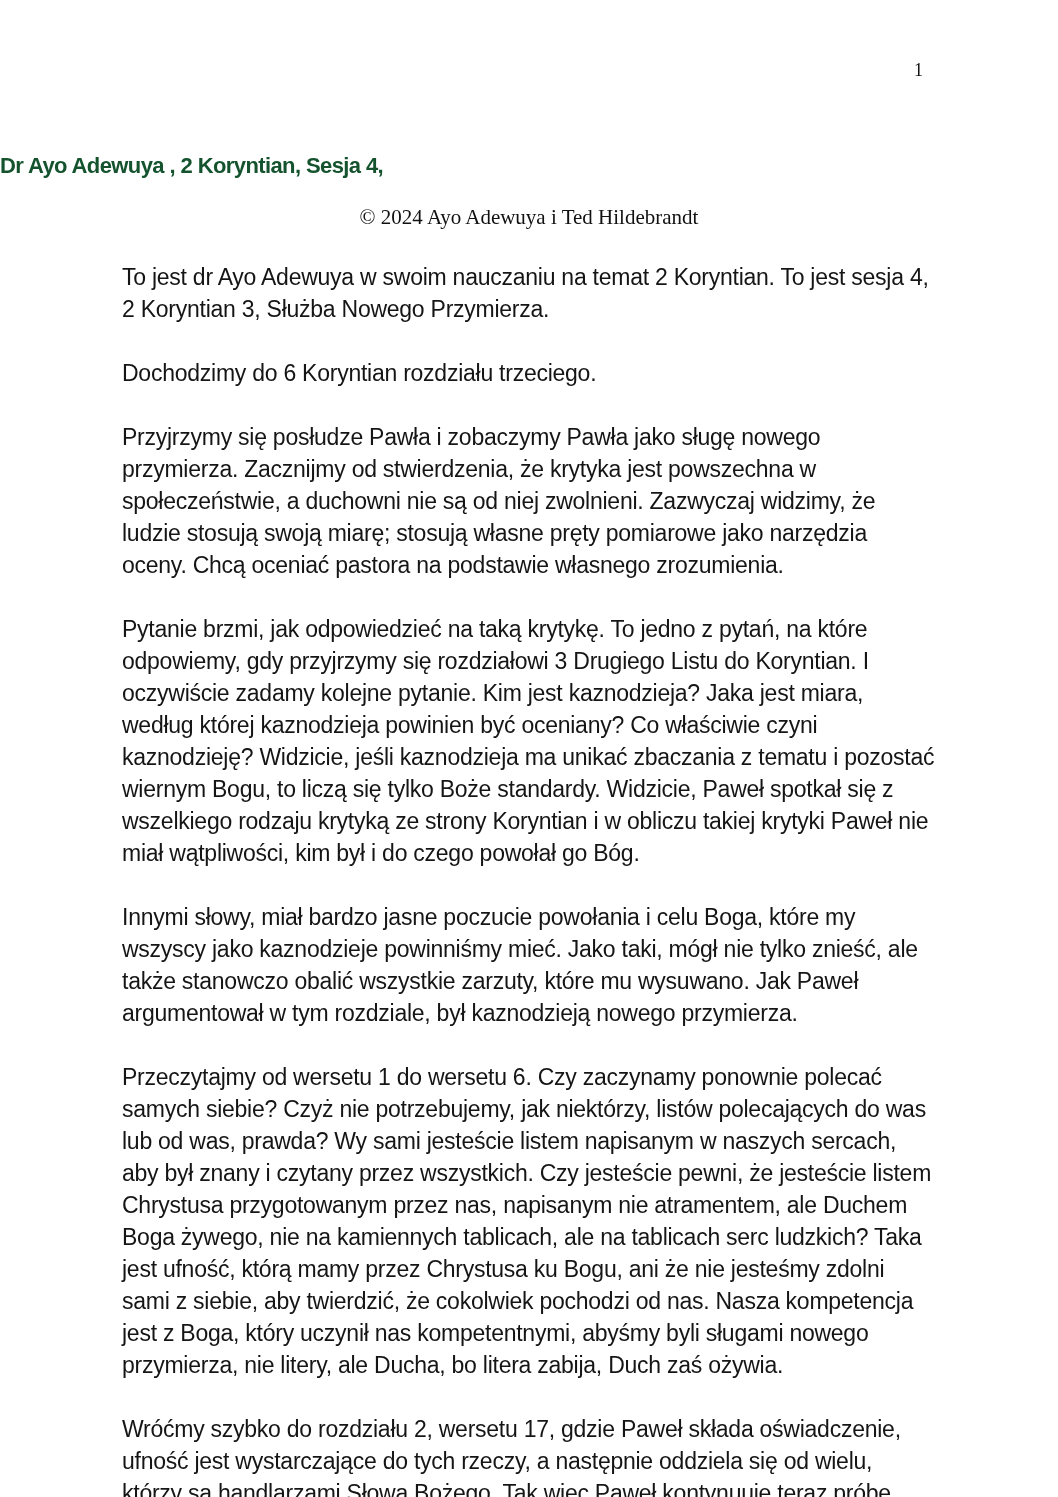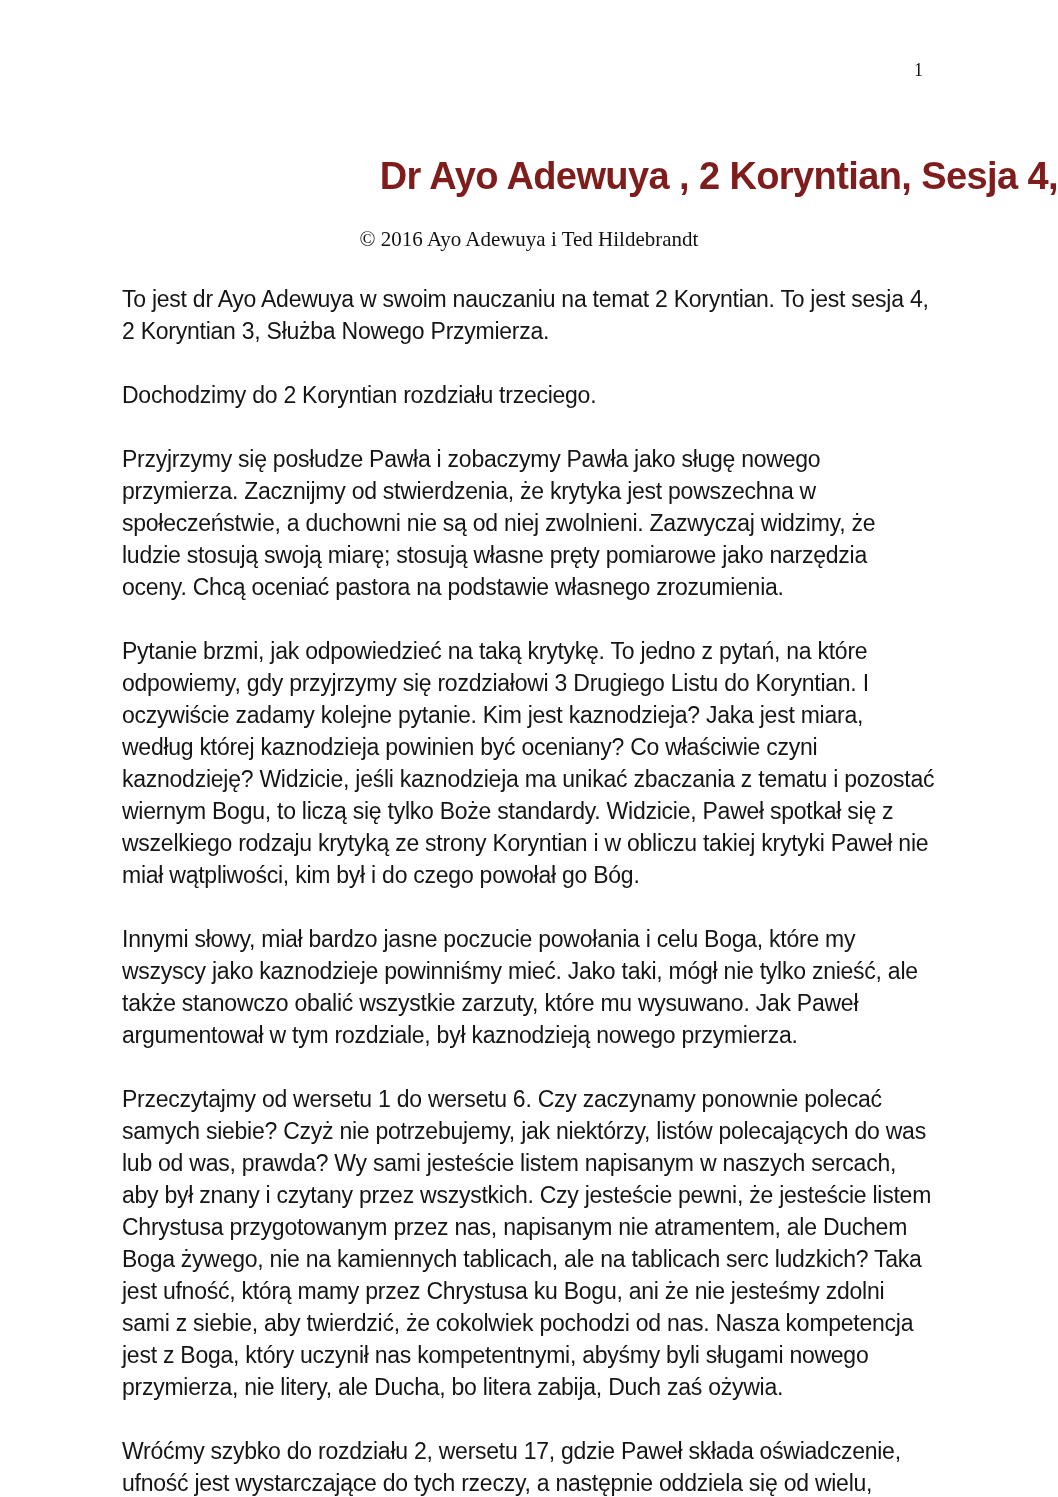--- a/index.html
+++ b/index.html
@@ -19,26 +19,26 @@
   .page-number {
     position: absolute;
     top: 60px;
     left: 914px;
     font-family: "Liberation Serif", serif;
     font-size: 18px;
     color: #111111;
   }
   .title-block {
     padding-top: 128px;
-    text-align: right;
+    text-align: left;
     font-weight: 700;
-    font-size: 38px;
+    font-size: 22px;
     line-height: 46px;
     letter-spacing: -0.6px;
-    color: #7f1d1d;
+    color: #14532d;
   }
   .title-line { display: block; }
   .copyright {
     margin-top: 4px;
     text-align: center;
     font-family: "Liberation Serif", serif;
     font-size: 21px;
     line-height: 28px;
     color: #111111;
   }
@@ -58,24 +58,24 @@
 </head>
 <body>
 
 <div class="page">
   <div class="page-number">1</div>
 
   <h1 class="title-block">
     <span class="title-line">Dr Ayo Adewuya , 2 Koryntian, Sesja 4,</span>
   </h1>
 
-  <div class="copyright">© 2016 Ayo Adewuya i Ted Hildebrandt</div>
+  <div class="copyright">© 2024 Ayo Adewuya i Ted Hildebrandt</div>
 
   <div class="body-text" id="paragraphs">
       <p>To jest dr Ayo Adewuya w swoim nauczaniu na temat 2 Koryntian. To jest sesja 4, 2 Koryntian 3, Służba Nowego Przymierza.</p>
-      <p>Dochodzimy do 2 Koryntian rozdziału trzeciego.</p>
+      <p>Dochodzimy do 6 Koryntian rozdziału trzeciego.</p>
       <p>Przyjrzymy się posłudze Pawła i zobaczymy Pawła jako sługę nowego przymierza. Zacznijmy od stwierdzenia, że krytyka jest powszechna w społeczeństwie, a duchowni nie są od niej zwolnieni. Zazwyczaj widzimy, że ludzie stosują swoją miarę; stosują własne pręty pomiarowe jako narzędzia oceny. Chcą oceniać pastora na podstawie własnego zrozumienia.</p>
       <p>Pytanie brzmi, jak odpowiedzieć na taką krytykę. To jedno z pytań, na które odpowiemy, gdy przyjrzymy się rozdziałowi 3 Drugiego Listu do Koryntian. I oczywiście zadamy kolejne pytanie. Kim jest kaznodzieja? Jaka jest miara, według której kaznodzieja powinien być oceniany? Co właściwie czyni kaznodzieję? Widzicie, jeśli kaznodzieja ma unikać zbaczania z tematu i pozostać wiernym Bogu, to liczą się tylko Boże standardy. Widzicie, Paweł spotkał się z wszelkiego rodzaju krytyką ze strony Koryntian i w obliczu takiej krytyki Paweł nie miał wątpliwości, kim był i do czego powołał go Bóg.</p>
       <p>Innymi słowy, miał bardzo jasne poczucie powołania i celu Boga, które my wszyscy jako kaznodzieje powinniśmy mieć. Jako taki, mógł nie tylko znieść, ale także stanowczo obalić wszystkie zarzuty, które mu wysuwano. Jak Paweł argumentował w tym rozdziale, był kaznodzieją nowego przymierza.</p>
       <p>Przeczytajmy od wersetu 1 do wersetu 6. Czy zaczynamy ponownie polecać samych siebie? Czyż nie potrzebujemy, jak niektórzy, listów polecających do was lub od was, prawda? Wy sami jesteście listem napisanym w naszych sercach, aby był znany i czytany przez wszystkich. Czy jesteście pewni, że jesteście listem Chrystusa przygotowanym przez nas, napisanym nie atramentem, ale Duchem Boga żywego, nie na kamiennych tablicach, ale na tablicach serc ludzkich? Taka jest ufność, którą mamy przez Chrystusa ku Bogu, ani że nie jesteśmy zdolni sami z siebie, aby twierdzić, że cokolwiek pochodzi od nas. Nasza kompetencja jest z Boga, który uczynił nas kompetentnymi, abyśmy byli sługami nowego przymierza, nie litery, ale Ducha, bo litera zabija, Duch zaś ożywia.</p>
       <p>Wróćmy szybko do rozdziału 2, wersetu 17, gdzie Paweł składa oświadczenie, ufność jest wystarczające do tych rzeczy, a następnie oddziela się od wielu, którzy są handlarzami Słowa Bożego. Tak więc Paweł kontynuuje teraz próbę ustanowienia w</p>
     </div>
 </div>
 
 </body></html>

